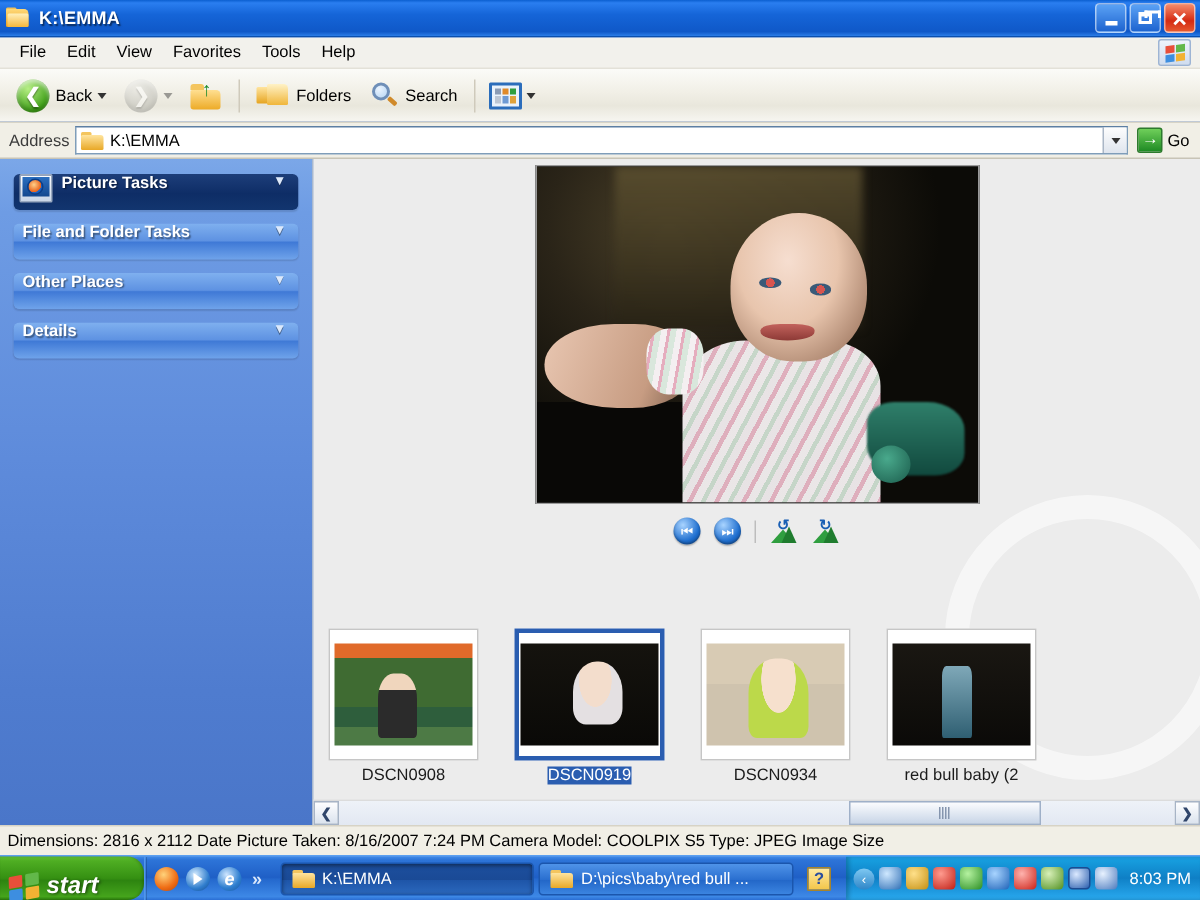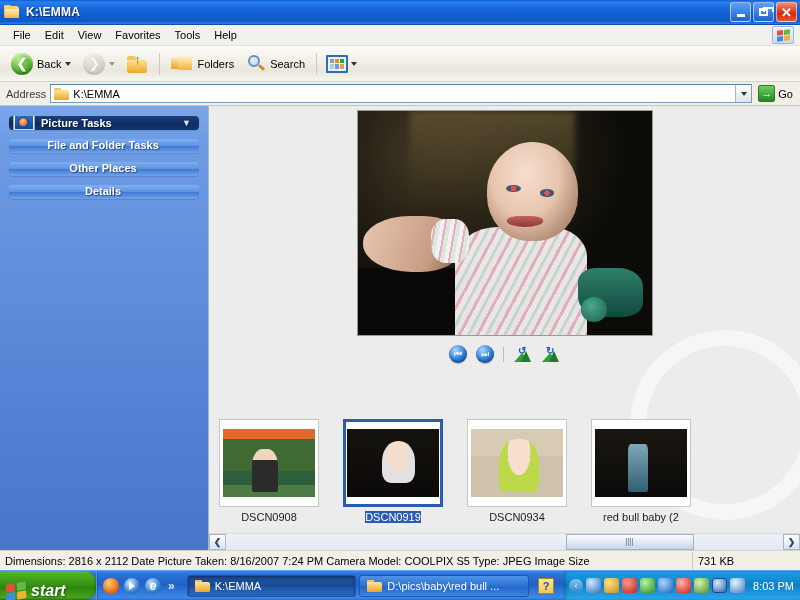--- a/index.html
+++ b/index.html
@@ -121,24 +121,24 @@
   .body { flex:1; display:flex; min-height:0; }
 
   
   .sidebar {
     width:208px; flex:0 0 208px;
     background: linear-gradient(to bottom,#7ba7e8 0%,#6e9ce4 8%,#5e8bdb 45%,#4f7ccf 80%,#4a76c9 100%);
     padding:10px 9px 0 9px; position:relative;
   }
   .panel { margin-bottom:9px; border-radius:4px; overflow:hidden; box-shadow:0 1px 1px rgba(0,0,0,.12); }
   .panel-head {
-    height:14px; display:flex; align-items:center; gap:6px; padding:0 8px 0 6px; position:relative;
+    height:24px; display:flex; gap:6px; padding:0 8px 0 6px; position:relative;
   }
   .panel.dark .panel-head { background: linear-gradient(to bottom,#1d3e7a,#0e2d66 55%,#12356f); }
-  .panel.light .panel-head { background: linear-gradient(to bottom,#7fb0ef 0%,#5e92e2 48%,#3f79d6 52%,#6fa3ea 100%); flex-direction: column; }
+  .panel.light .panel-head { background: linear-gradient(to bottom,#7fb0ef 0%,#5e92e2 48%,#3f79d6 52%,#6fa3ea 100%); }
   .panel-title { color:#fff; font-weight:bold; font-size:11px; text-shadow:1px 1px 1px rgba(0,0,0,.45); }
   .chevrons { margin-left:auto; color:#dce9fb; font-size:9px; line-height:8px; text-align:center; text-shadow:0 1px 0 rgba(0,0,0,.4); }
   .chevrons b { display:block; font-weight:bold; }
   .pt-icon { width:22px; height:19px; position:relative; flex:0 0 22px; margin-left:-2px; }
   .pt-icon .frame { position:absolute; inset:0; background:linear-gradient(to bottom,#fdfdfd,#c9d6e8);
     border:1px solid #98a8bf; border-radius:1px; }
   .pt-icon .photo { position:absolute; left:2px; top:2px; right:2px; bottom:4px; background:linear-gradient(to bottom,#2b6fc0,#14488f); }
   .pt-icon .globe { position:absolute; left:5px; top:3px; width:11px; height:11px; border-radius:50%;
     background: radial-gradient(circle at 40% 35%,#ffd08a,#e8621b 60%,#1f66c6 62%,#124b9e); border:1px solid #0b3e88; }
 
@@ -529,21 +529,20 @@
               </span>
           </div>
         </div>
         <div class="hs-btn">❯</div>
       </div>
     </div>
   </div>
 
   <div class="statusbar">
     <div class="st-cell st-main">Dimensions: 2816 x 2112 Date Picture Taken: 8/16/2007 7:24 PM Camera Model: COOLPIX S5 Type: JPEG Image Size</div>
-    <div class="st-cell st-size">731 KB</div>
   </div>
 
   <div class="taskbar">
     <div class="start">
       <div class="start-flag">
         <i class="f1"></i>
           <i class="f2"></i>
           <i class="f3"></i>
           <i class="f4"></i>
       </div>

